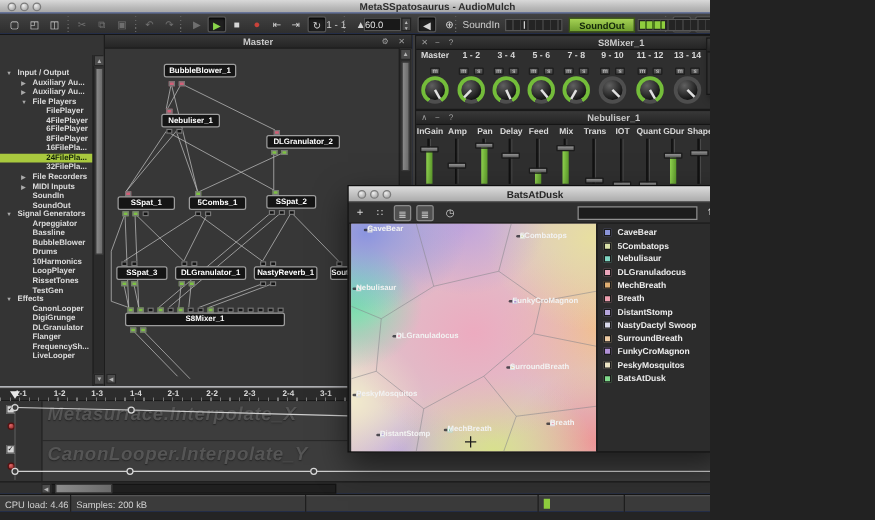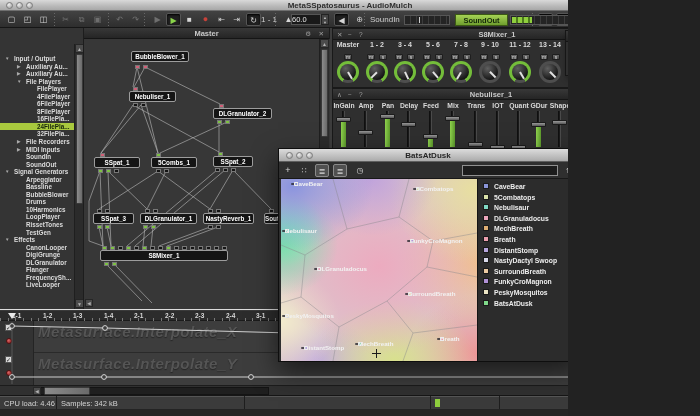--- a/index.html
+++ b/index.html
@@ -692,21 +692,21 @@
     </div>
     <div class="lane" style="top:11px"></div>
     <div class="lane" style="top:43px;height:33px"></div>
     <div class="gutter">
       <div class="chk" style="top:3px">✓</div>
       <div class="rec" style="top:17px"></div>
       <div class="chk" style="top:35px">✓</div>
       <div class="rec" style="top:49px"></div>
     </div>
     <span class="ghost txt" style="left:38px;top:13px">Metasurface.Interpolate_X</span>
-    <span class="ghost txt" style="left:38px;top:45px">Metasurface.Interpolate_Y</span>
+    <span class="ghost txt" style="left:38px;top:45px">CanonLooper.Interpolate_Y</span>
     <svg id="auto-svg" width="700" height="76" style="left:0;top:0">
         <polygon points="8,3 16,3 12,9" fill="#e8e8e8"></polygon>
         <line x1="12" y1="12" x2="12" y2="74" stroke="#8a8a8a" stroke-width="0.7" opacity="0.6"></line>
         <polyline points="12,16 105,18 698,34" fill="none" stroke="#d0d0d0" stroke-width="1"></polyline>
         <polyline points="12,67 104,67 251,67 700,67" fill="none" stroke="#d0d0d0" stroke-width="1"></polyline>
         <circle cx="12" cy="16" r="2.4" fill="#3d3d3d" stroke="#d8d8d8" stroke-width="1"></circle>
         <circle cx="105" cy="18" r="2.4" fill="#3d3d3d" stroke="#d8d8d8" stroke-width="1"></circle>
         <circle cx="12" cy="67" r="2.4" fill="#3d3d3d" stroke="#d8d8d8" stroke-width="1"></circle>
         <circle cx="104" cy="67" r="2.4" fill="#3d3d3d" stroke="#d8d8d8" stroke-width="1"></circle>
         <circle cx="251" cy="67" r="2.4" fill="#3d3d3d" stroke="#d8d8d8" stroke-width="1"></circle>
@@ -854,21 +854,21 @@
     <div class="cornerbtn" style="left:667px;top:1px;width:10px">▸</div>
     <div class="cornerbtn" style="left:678px;top:1px;width:10px">+</div>
     <div class="cornerbtn" style="left:689px;top:1px;width:10px">−</div>
   </div>
 
   <div class="statys">
     <div class="scell" style="left:0;width:57px">
       <span>CPU load: 4.46</span>
     </div>
     <div class="scell" style="left:57px;width:188px">
-      <span>Samples: 342 kB</span>
+      <span>Samples: 200 kB</span>
     </div>
     <div class="scell" style="left:245px;width:186px"></div>
     <div class="scell" style="left:431px;width:69px">
       <span style="left:4px;top:3px;width:5px;height:8px;background:#8fce3e;position:absolute"></span>
     </div>
     <div class="scell" style="left:500px;width:200px;border-right:none"></div>
   </div>
   <div class="bstrip"></div>
 
 </div>

